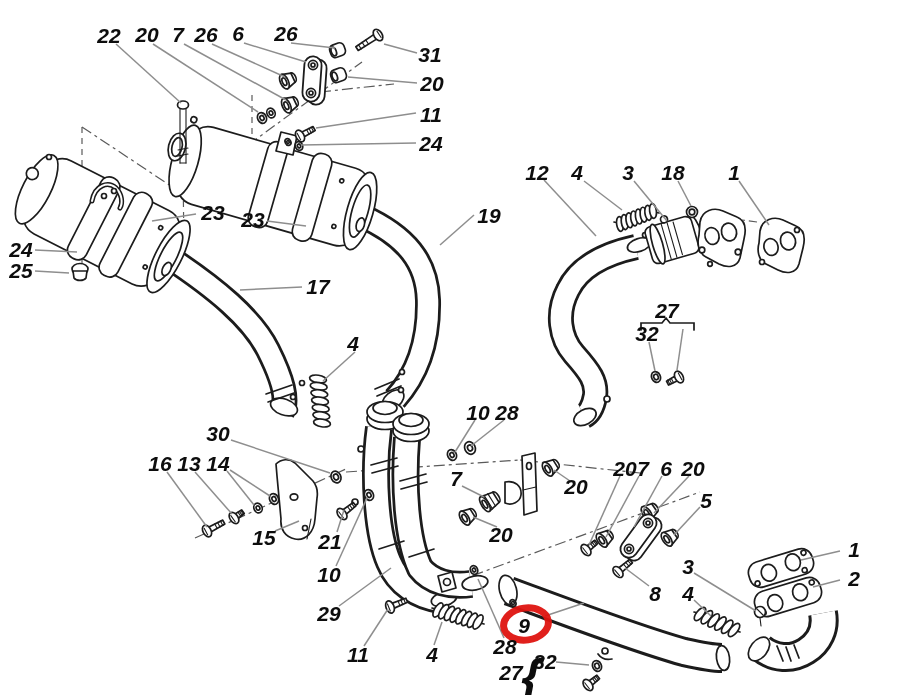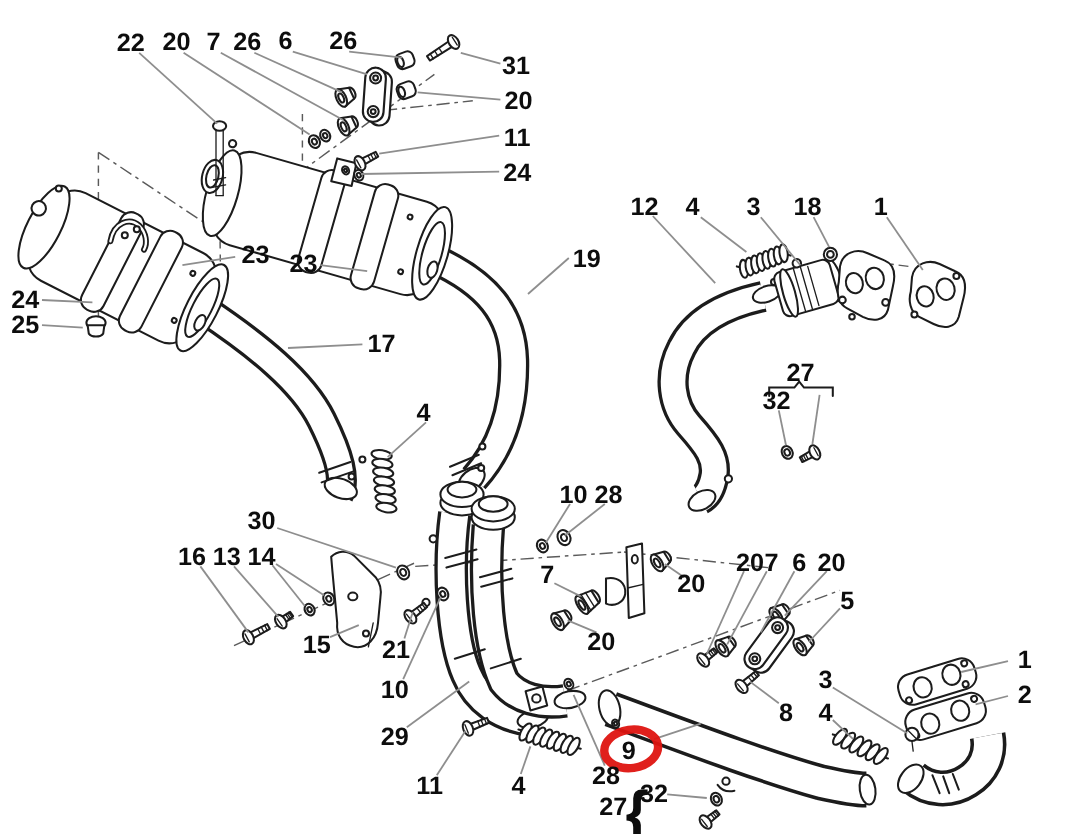--- a/index.html
+++ b/index.html
@@ -1,17 +1,17 @@
 <!DOCTYPE html>
 <html><head>
 <meta charset="utf-8">
 <style>
   html,body{margin:0;padding:0;background:#ffffff;}
   #canvas{position:relative;width:897px;height:695px;background:#ffffff;overflow:hidden;
-          font-family:"Liberation Sans", sans-serif;}
+          font-family:"Liberation Sans", sans-serif;font-style:italic;}
   svg{display:block;}
   .p   {fill:#ffffff;stroke:#1c1c1c;stroke-width:1.7;stroke-linejoin:round;}
   .ln  {fill:none;stroke:#1c1c1c;stroke-width:1.7;stroke-linecap:round;}
   .ln2 {fill:none;stroke:#1c1c1c;stroke-width:1.1;stroke-linecap:round;}
   .po  {fill:none;stroke:#1c1c1c;stroke-width:28;stroke-linecap:butt;}
   .pi  {fill:none;stroke:#ffffff;stroke-width:22.5;stroke-linecap:butt;}
   .po2 {fill:none;stroke:#1c1c1c;stroke-width:26;stroke-linecap:butt;}
   .pi2 {fill:none;stroke:#ffffff;stroke-width:20.5;stroke-linecap:butt;}
   .po3 {fill:none;stroke:#1c1c1c;stroke-width:30;stroke-linecap:butt;}
   .pi3 {fill:none;stroke:#ffffff;stroke-width:24;stroke-linecap:butt;}

